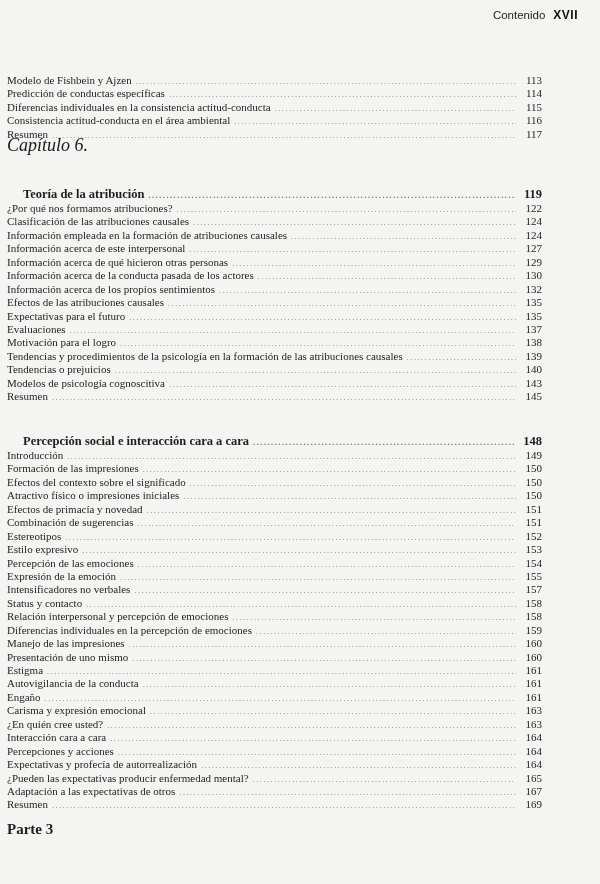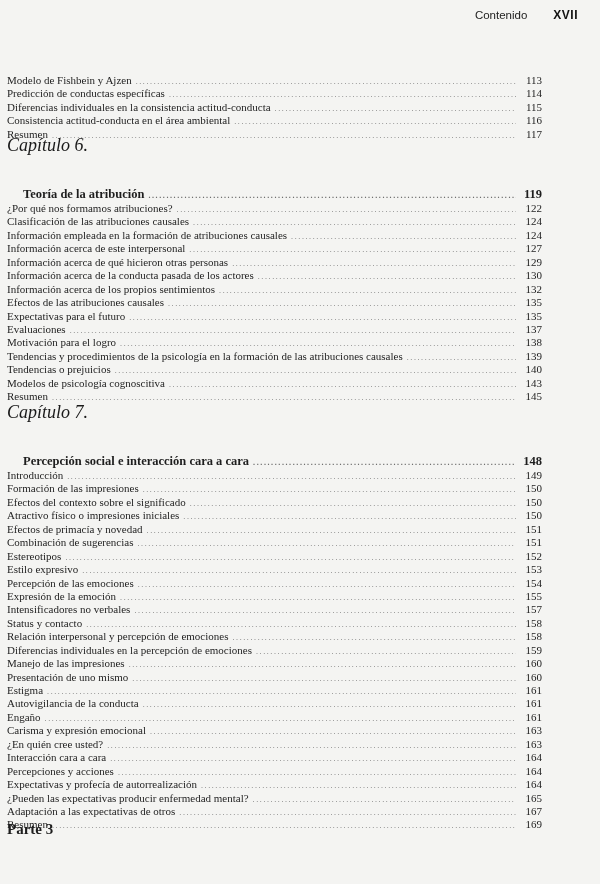--- a/index.html
+++ b/index.html
@@ -5,21 +5,21 @@
   html, body { margin: 0; padding: 0; }
   body {
     width: 600px; height: 884px; overflow: hidden;
     background: #f4f4f2;
     font-family: "Liberation Serif", "DejaVu Serif", serif;
     color: #1e1e1e;
     position: relative;
   }
   .page-header {
     position: absolute; top: 8px; right: 22px;
-    display: flex; align-items: baseline; gap: 26px;
+    display: flex; align-items: baseline; gap: 8px;
   }
   .header-label {
     font-family: "Liberation Sans", "DejaVu Sans", sans-serif;
     font-size: 11.5px; color: #222;
   }
   .header-page {
     font-family: "Liberation Sans", "DejaVu Sans", sans-serif;
     font-size: 12px; font-weight: bold; color: #111; letter-spacing: 0.5px;
   }
   .toc { position: absolute; left: 7px; width: 535px; }
@@ -172,21 +172,20 @@
       </div>
       <div class="row">
         <span class="title">Resumen</span>
         <span class="leader"></span>
         <span class="num">145</span>
       </div>
     </div>
 </div>
 
 <div class="toc" style="top: 402px;">
-  <h2 class="chapter-heading">Capítulo 7.</h2>
   <div class="row chapter-title">
     <span class="title">Percepción social e interacción cara a cara</span>
     <span class="leader"></span>
     <span class="num">148</span>
   </div>
   <div id="ch7-rows">
       <div class="row">
         <span class="title">Introducción</span>
         <span class="leader"></span>
         <span class="num">149</span>

